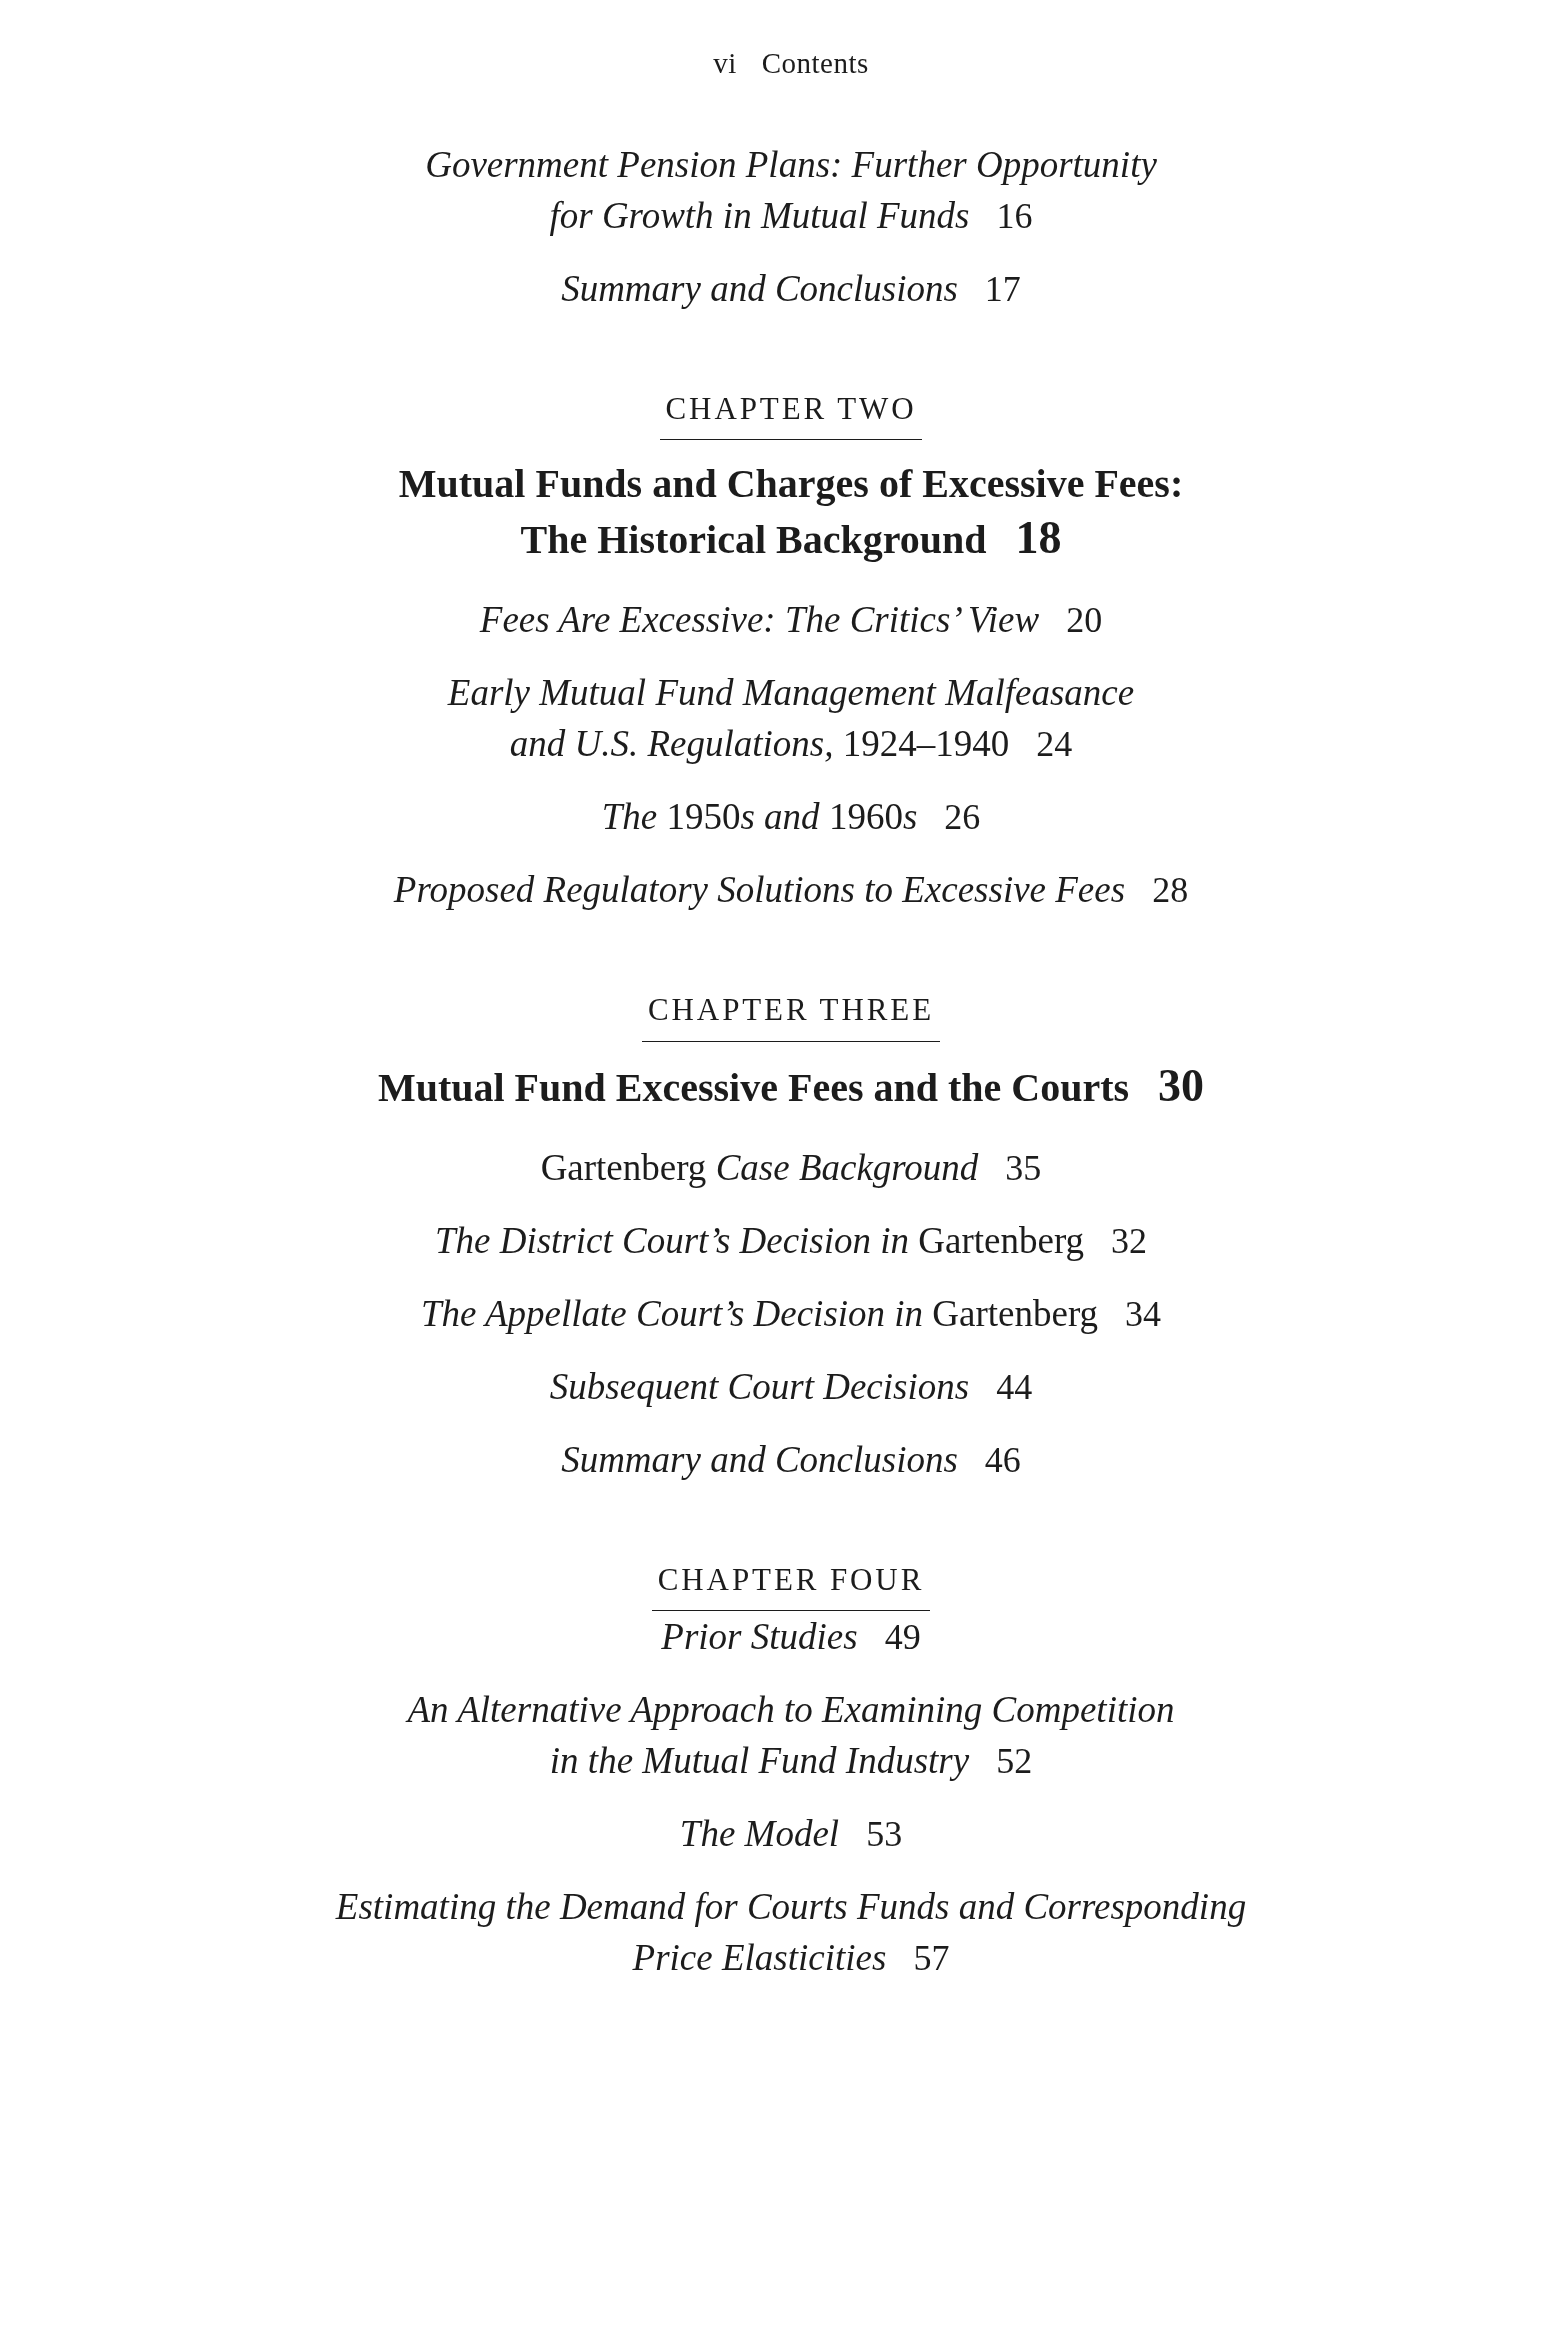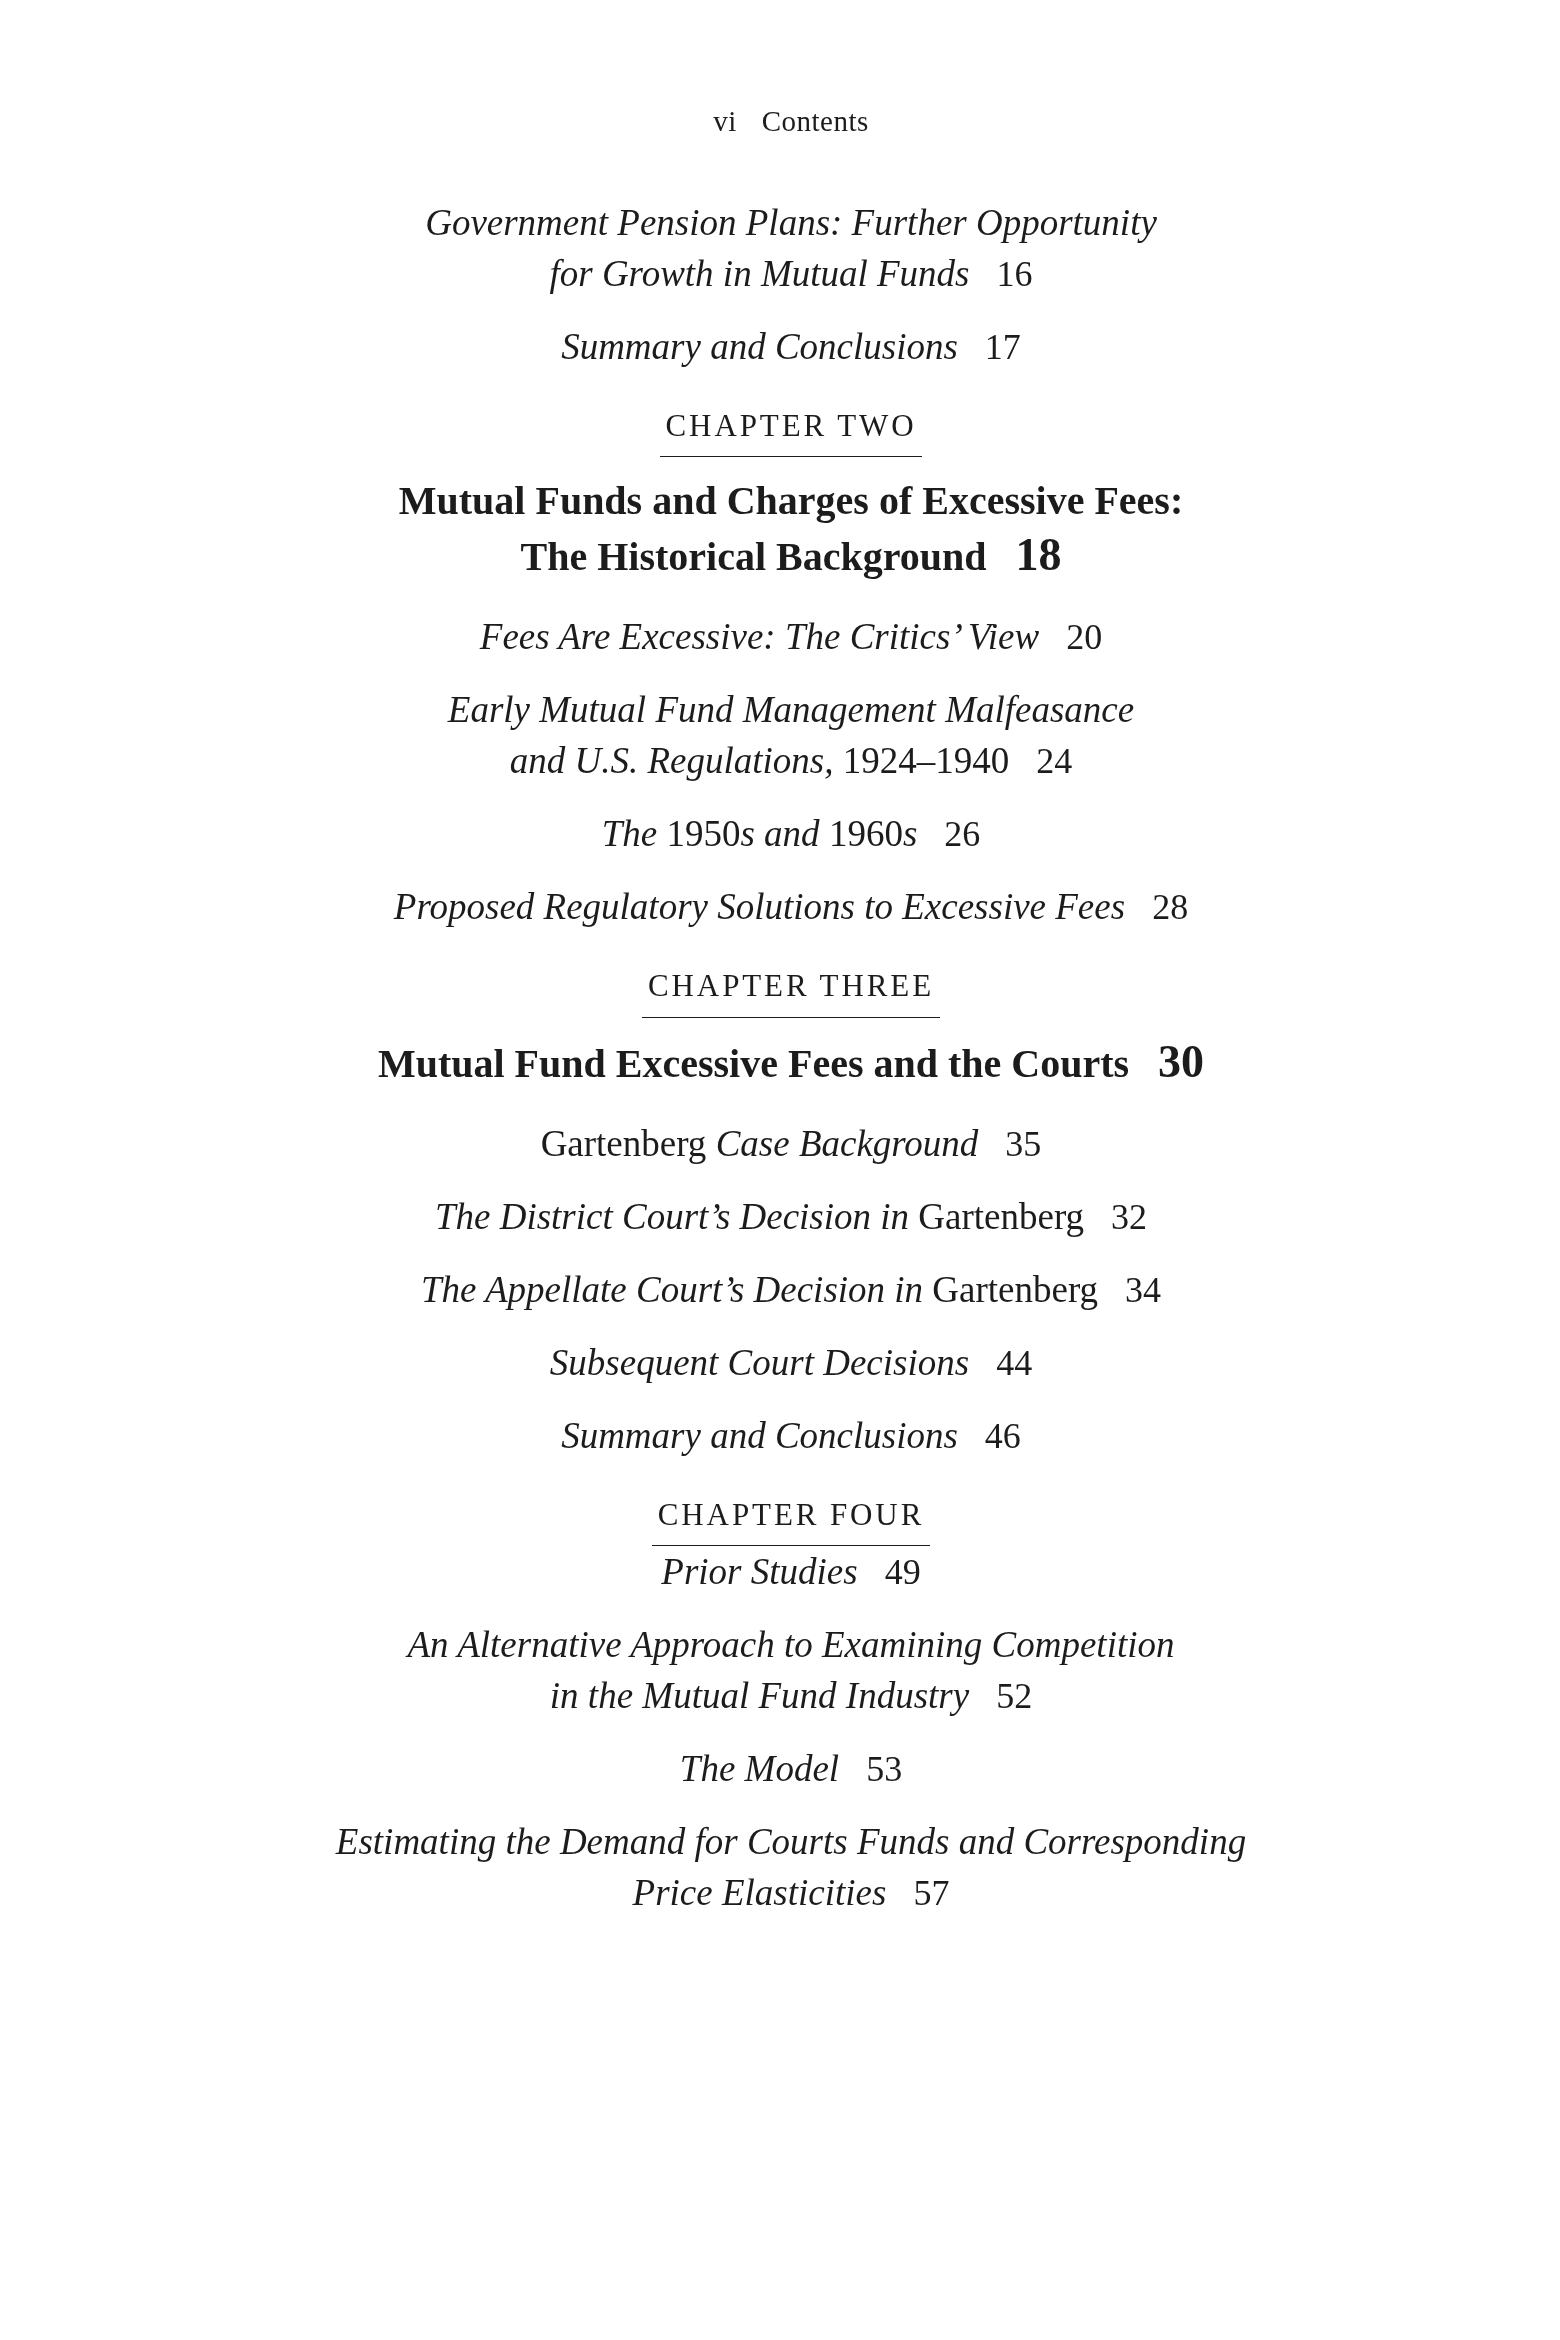--- a/index.html
+++ b/index.html
@@ -7,21 +7,21 @@
     width: 1561px; height: 2341px;
     background: #ffffff;
     color: #1c1c1c;
     font-family: "Liberation Serif", "DejaVu Serif", serif;
     -webkit-font-smoothing: antialiased;
   }
   .page {
     position: relative;
     width: 1561px; height: 2341px;
     box-sizing: border-box;
-    padding-top: 104px;
+    padding-top: 46px;
     padding-left: 21px;
     text-align: center;
     overflow: hidden;
   }
   .running-head {
     font-size: 29px;
     line-height: 34px;
     letter-spacing: 0.5px;
     margin-bottom: 59px;
   }
@@ -34,21 +34,21 @@
   }
   .entry-line { white-space: nowrap; }
   .seg-italic { font-style: italic; }
   .seg-roman  { font-style: normal; }
   .pagenum {
     font-style: normal;
     font-size: 36px;
     margin-left: 27px;
   }
 
-  .chapter { margin-top: 35px; }
+  .chapter { margin-top: 76px; }
   .chapter-label-row { line-height: 0; }
   .chapter-label {
     display: inline-block;
     font-size: 31px;
     line-height: 36px;
     letter-spacing: 2.9px;
     padding-bottom: 12.4px;
     padding-left: 5.7px; padding-right: 5.7px;
     border-bottom: 1.9px solid #1c1c1c;
   }

